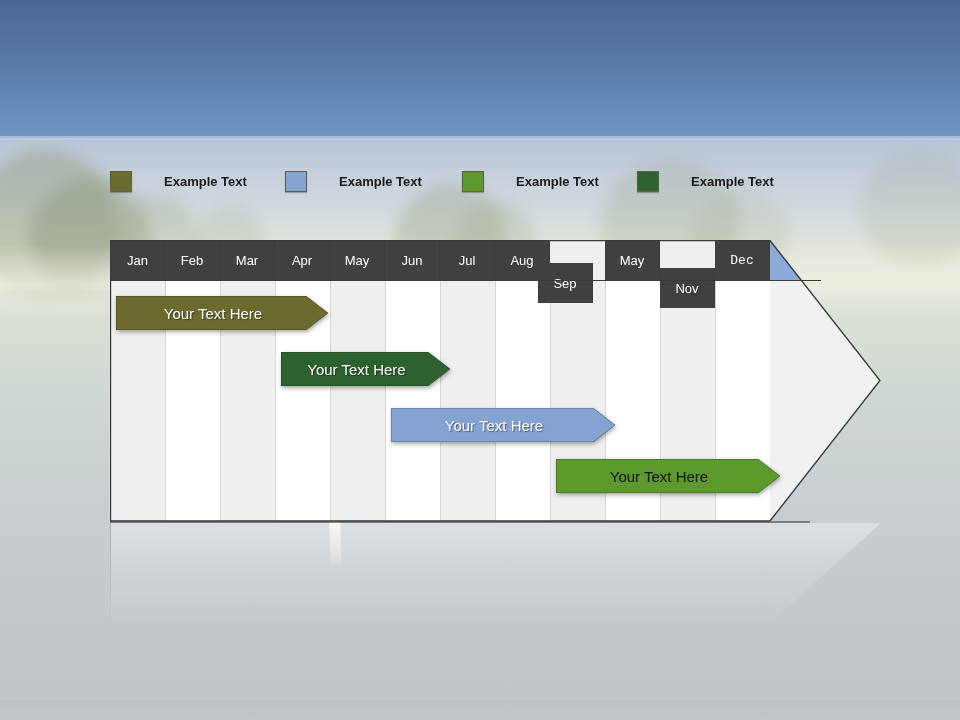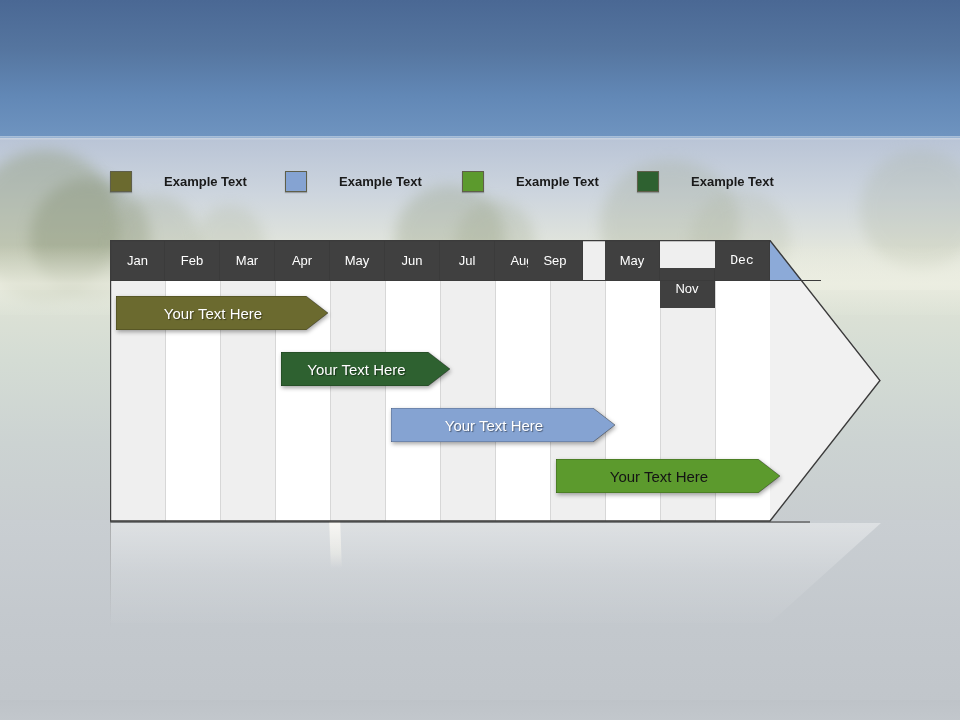--- a/index.html
+++ b/index.html
@@ -244,21 +244,21 @@
     <div class="header-row" id="header-row">
       <div class="header-tail"></div>
     <div class="month first" style="left: 0px; width: 55px;">Jan</div>
         <div class="month" style="left: 55px; width: 55px;">Feb</div>
         <div class="month" style="left: 110px; width: 55px;">Mar</div>
         <div class="month" style="left: 165px; width: 55px;">Apr</div>
         <div class="month" style="left: 220px; width: 55px;">May</div>
         <div class="month" style="left: 275px; width: 55px;">Jun</div>
         <div class="month" style="left: 330px; width: 55px;">Jul</div>
         <div class="month" style="left: 385px; width: 55px;">Aug</div>
-        <div class="month" style="left: 418px; width: 55px;">Sep</div>
+        <div class="month" style="left: 428px; width: 55px; margin-top: 23px;">Sep</div>
         <div class="month" style="left: 495px; width: 55px;">May</div>
         <div class="month" style="left: 550px; width: 55px; margin-top: 28px;">Nov</div>
         <div class="month" style="left: 605px; width: 55px; font-family: Liberation Mono, monospace;">Dec</div>
       </div>
     <div class="header-underline"></div>
 
     <svg class="board-border" width="771" height="282" viewBox="0 0 771 282">
       <polygon points="0.5,0.5 660,0.5 770,140.5 660,281 0.5,281" fill="none" stroke="#3b3b3b" stroke-width="1.4"></polygon>
     </svg>
 

